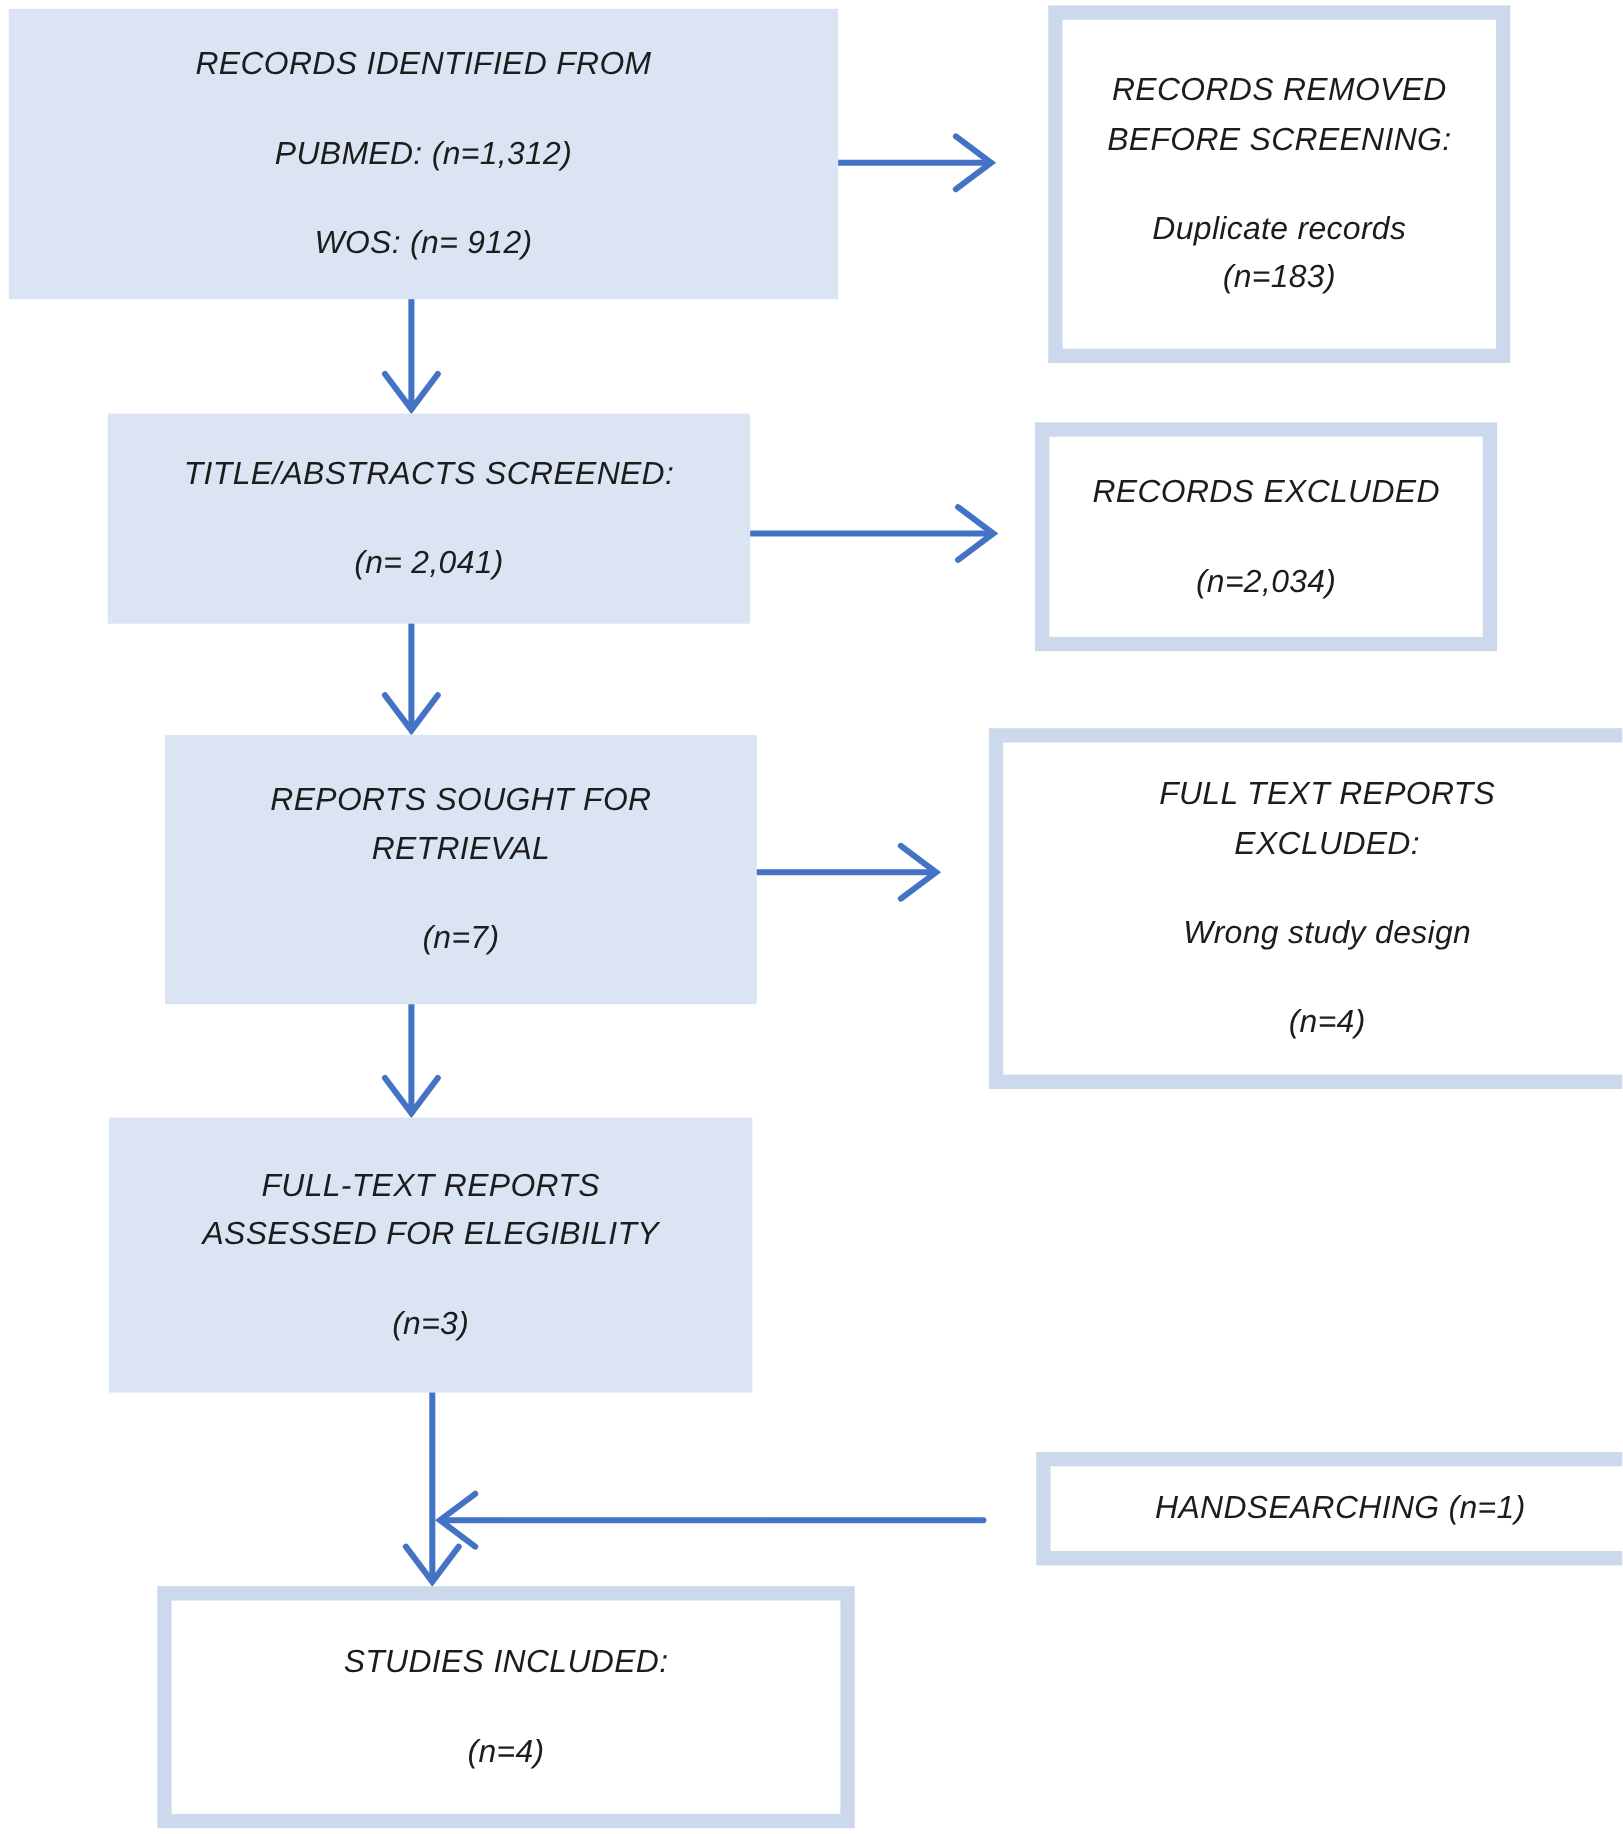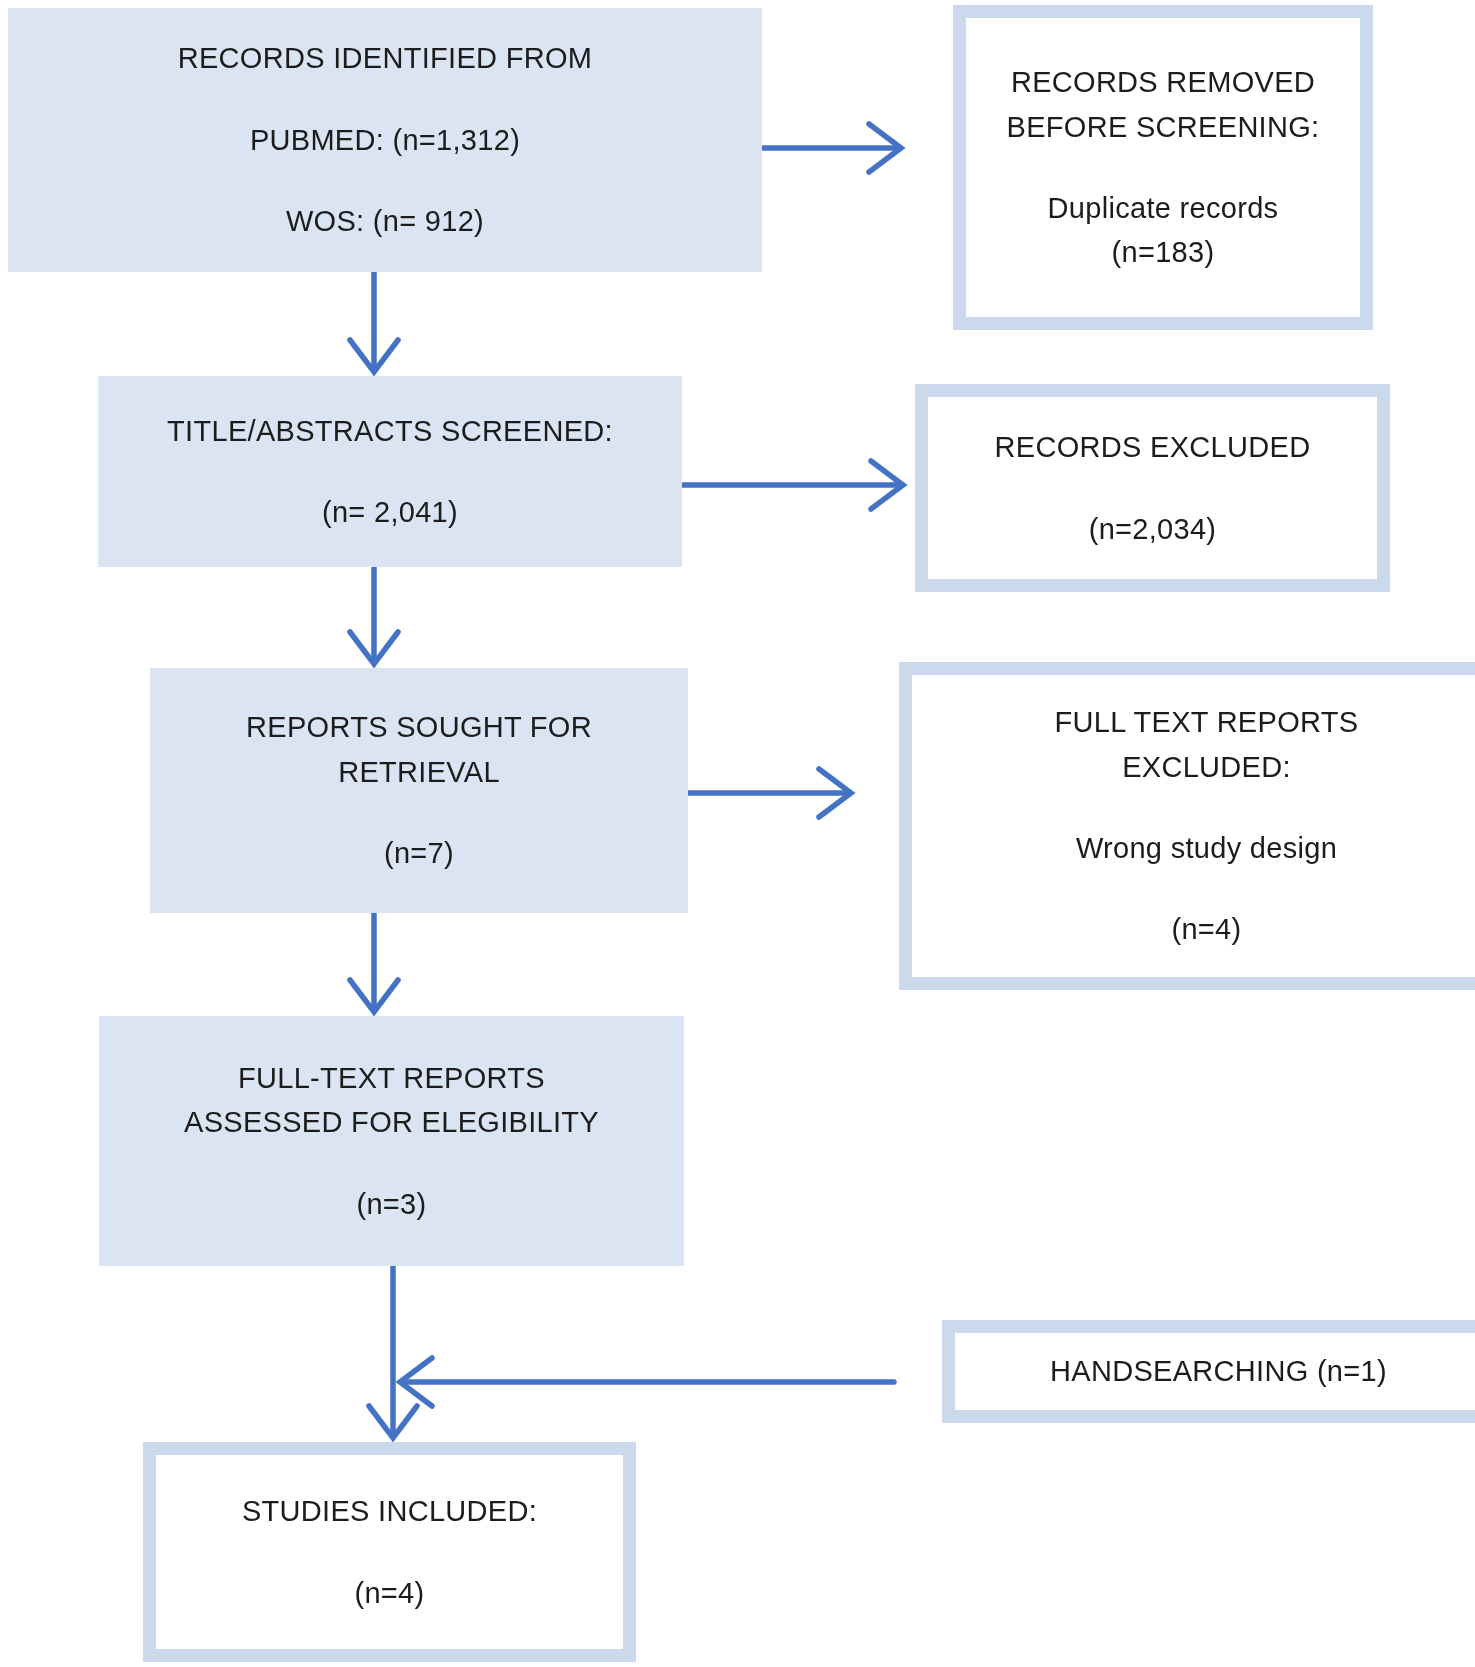--- a/index.html
+++ b/index.html
@@ -10,20 +10,21 @@
     --bg:#ffffff;
   }
   html,body{margin:0;padding:0;background:var(--bg);}
   .canvas{
     position:relative;
     width:1475px;height:1667px;
     background:var(--bg);
     font-family:"Liberation Sans", sans-serif;
     color:var(--text);
     overflow:hidden;
+    font-style:italic;
   }
   .connectors{
     position:absolute;left:0;top:0;width:1475px;height:1667px;
     pointer-events:none;
     color:var(--arrow);
   }
   .connectors line,.connectors polyline{
     stroke:currentColor;stroke-width:5.5;fill:none;
     stroke-linecap:round;stroke-linejoin:miter;
   }
@@ -38,26 +39,26 @@
     letter-spacing:0.3px;
   }
   .filled{background:var(--fill);}
   .outlined{background:#ffffff;border:13px solid var(--border);margin-left:48px;}
   .bline{margin:7px 0;}
   .para{margin-top:44px;}
   
   .b-identified   {left:8px;   top:8px;    width:754px; height:264px;}
   .b-removed      {left:905px; top:5px;    width:420px; height:325px;}
   .b-screened     {left:98px;  top:376px;  width:584px; height:191px;}
-  .b-excluded     {left:867px; top:384px;  width:475px; height:208px;}
+  .b-excluded     {left:893px; top:384px;  width:420px; height:208px;}
   .b-sought       {left:122px; top:668px;  width:538px; height:245px;margin-left:28px;}
   .b-ft-excluded  {left:851px; top:662px;  width:615px; height:328px;}
   .b-assessed     {left:88px;  top:1016px; width:585px; height:250px;margin-left:11px;}
   .b-handsearch   {left:894px; top:1320px; width:553px; height:103px;}
-  .b-included     {left:95px;  top:1442px; width:493px; height:220px;}
+  .b-included     {left:95px;  top:1442px; width:634px; height:220px;}
 </style>
 </head>
 <body>
 
 <div class="canvas">
 
   <svg class="connectors" viewBox="0 0 1475 1667">
 
     <g>
       <line x1="762" y1="148" x2="897" y2="148"></line>

